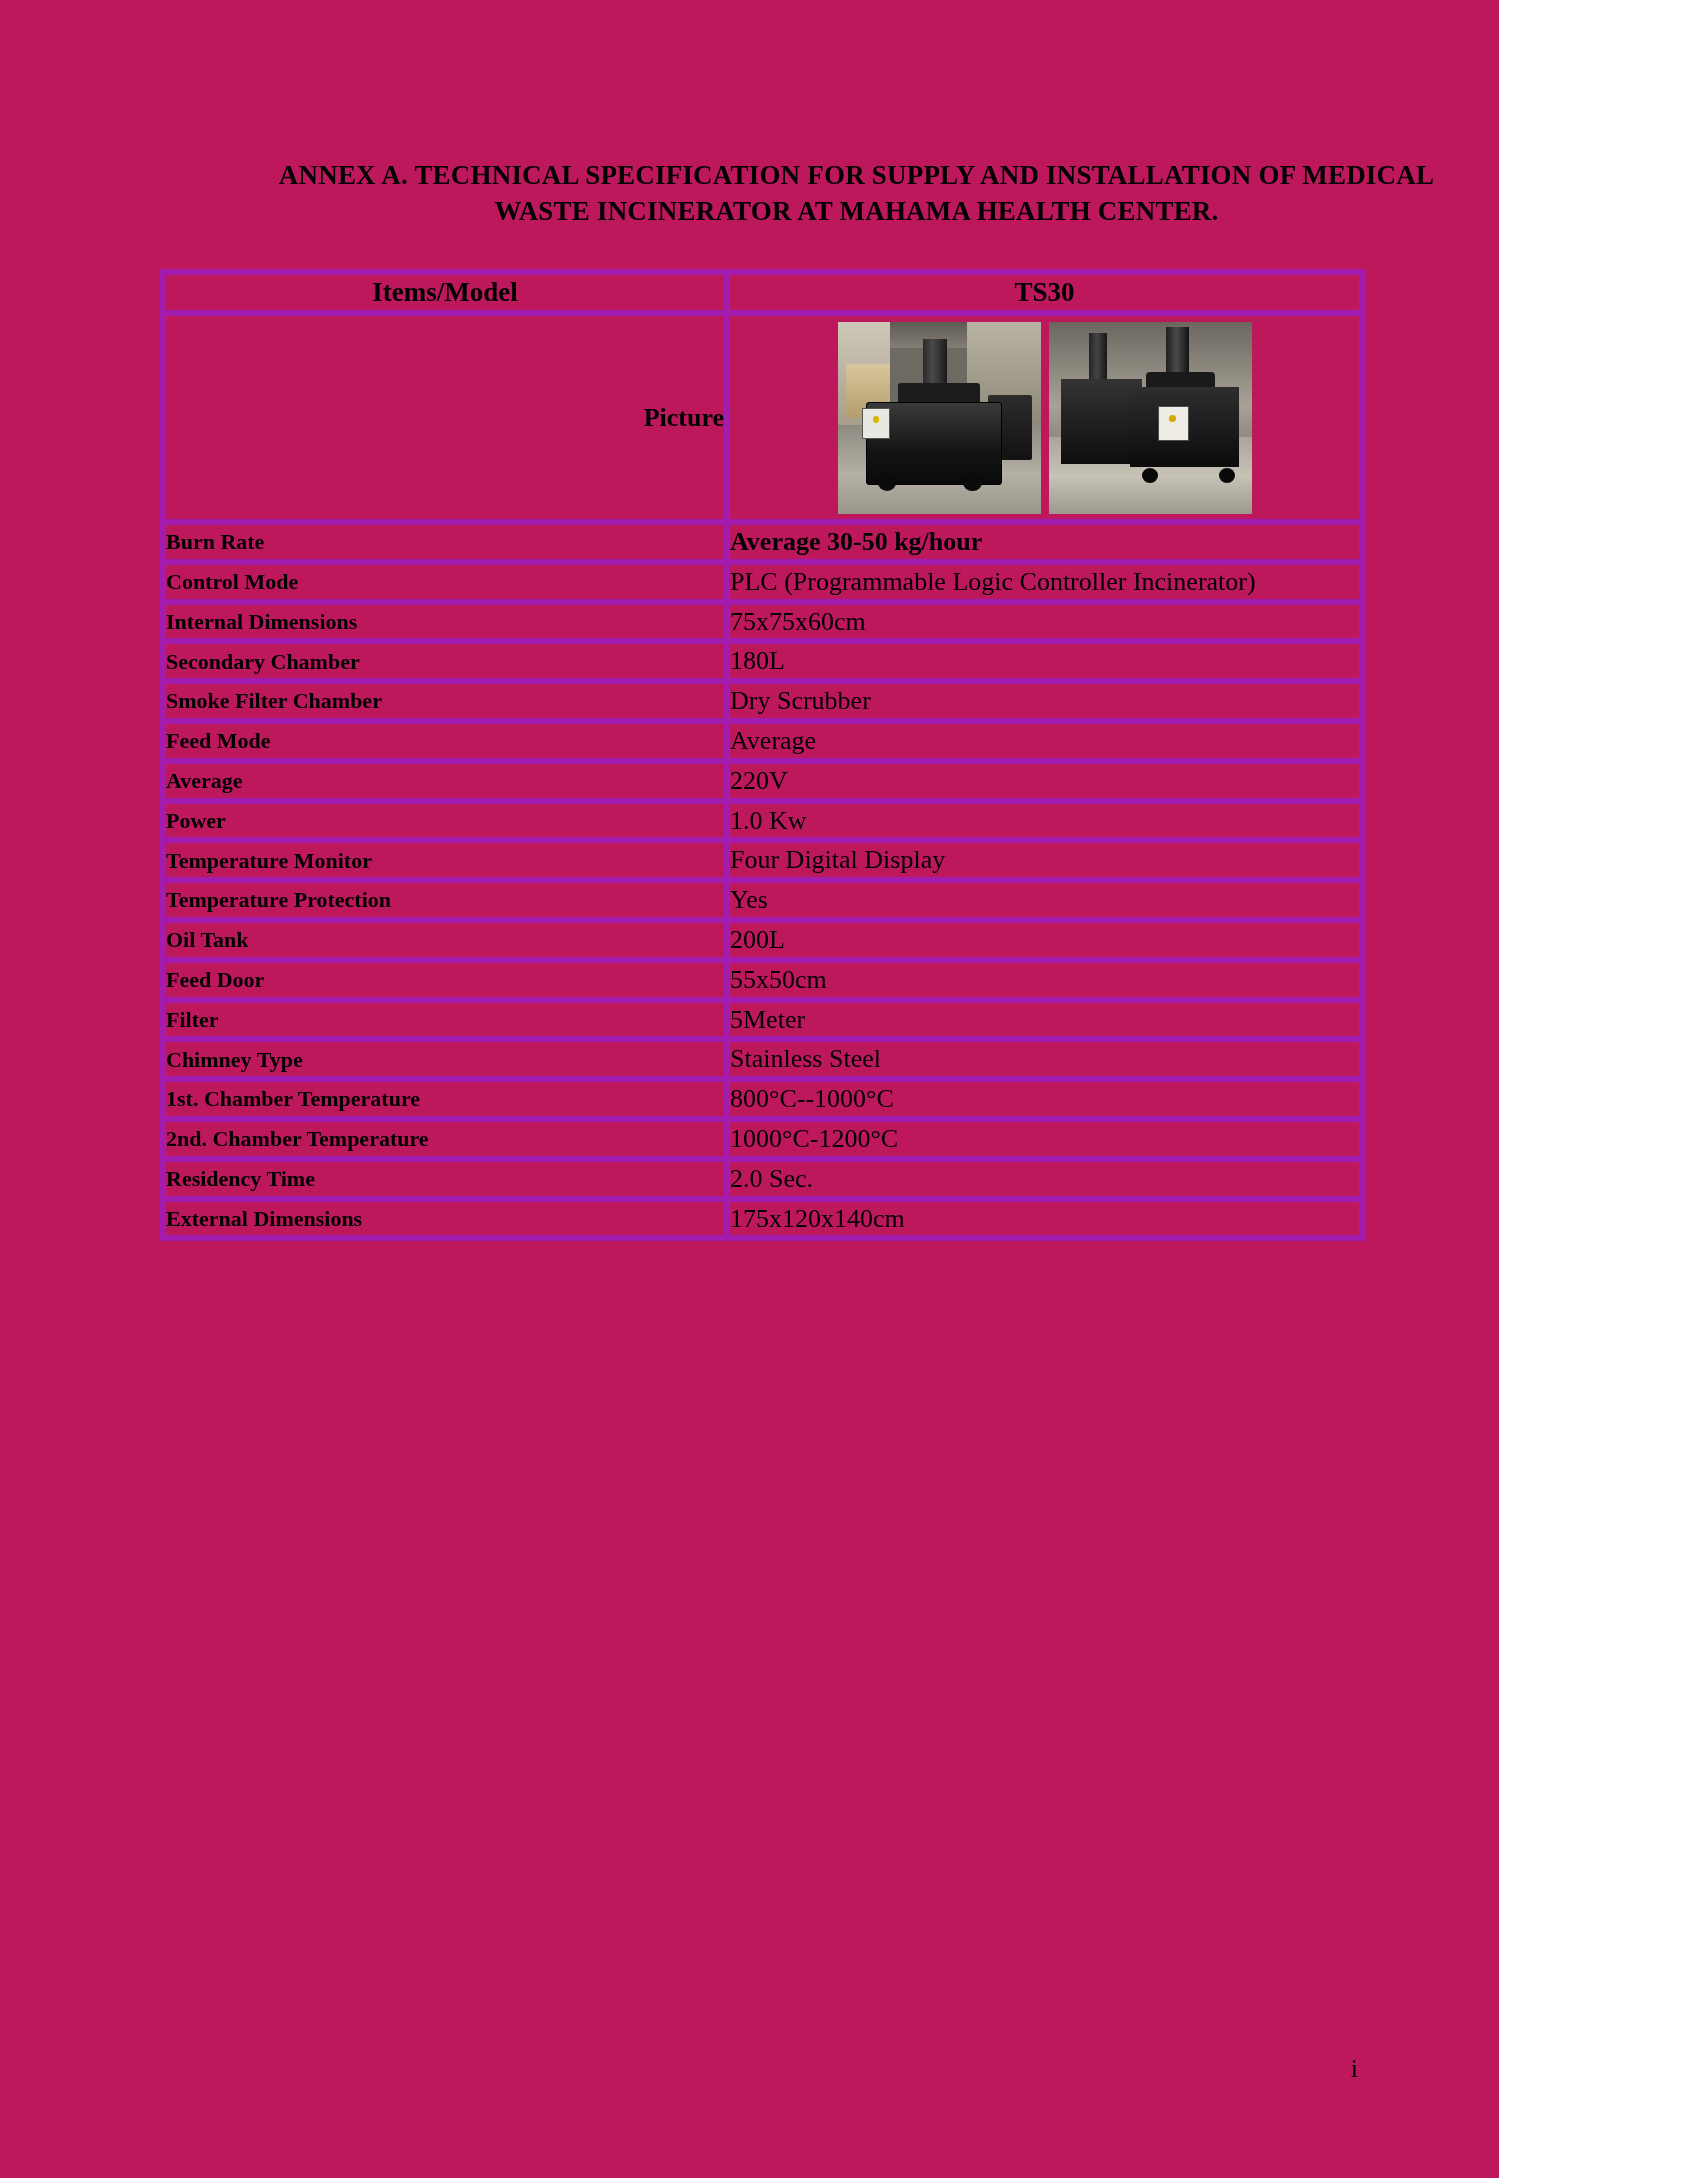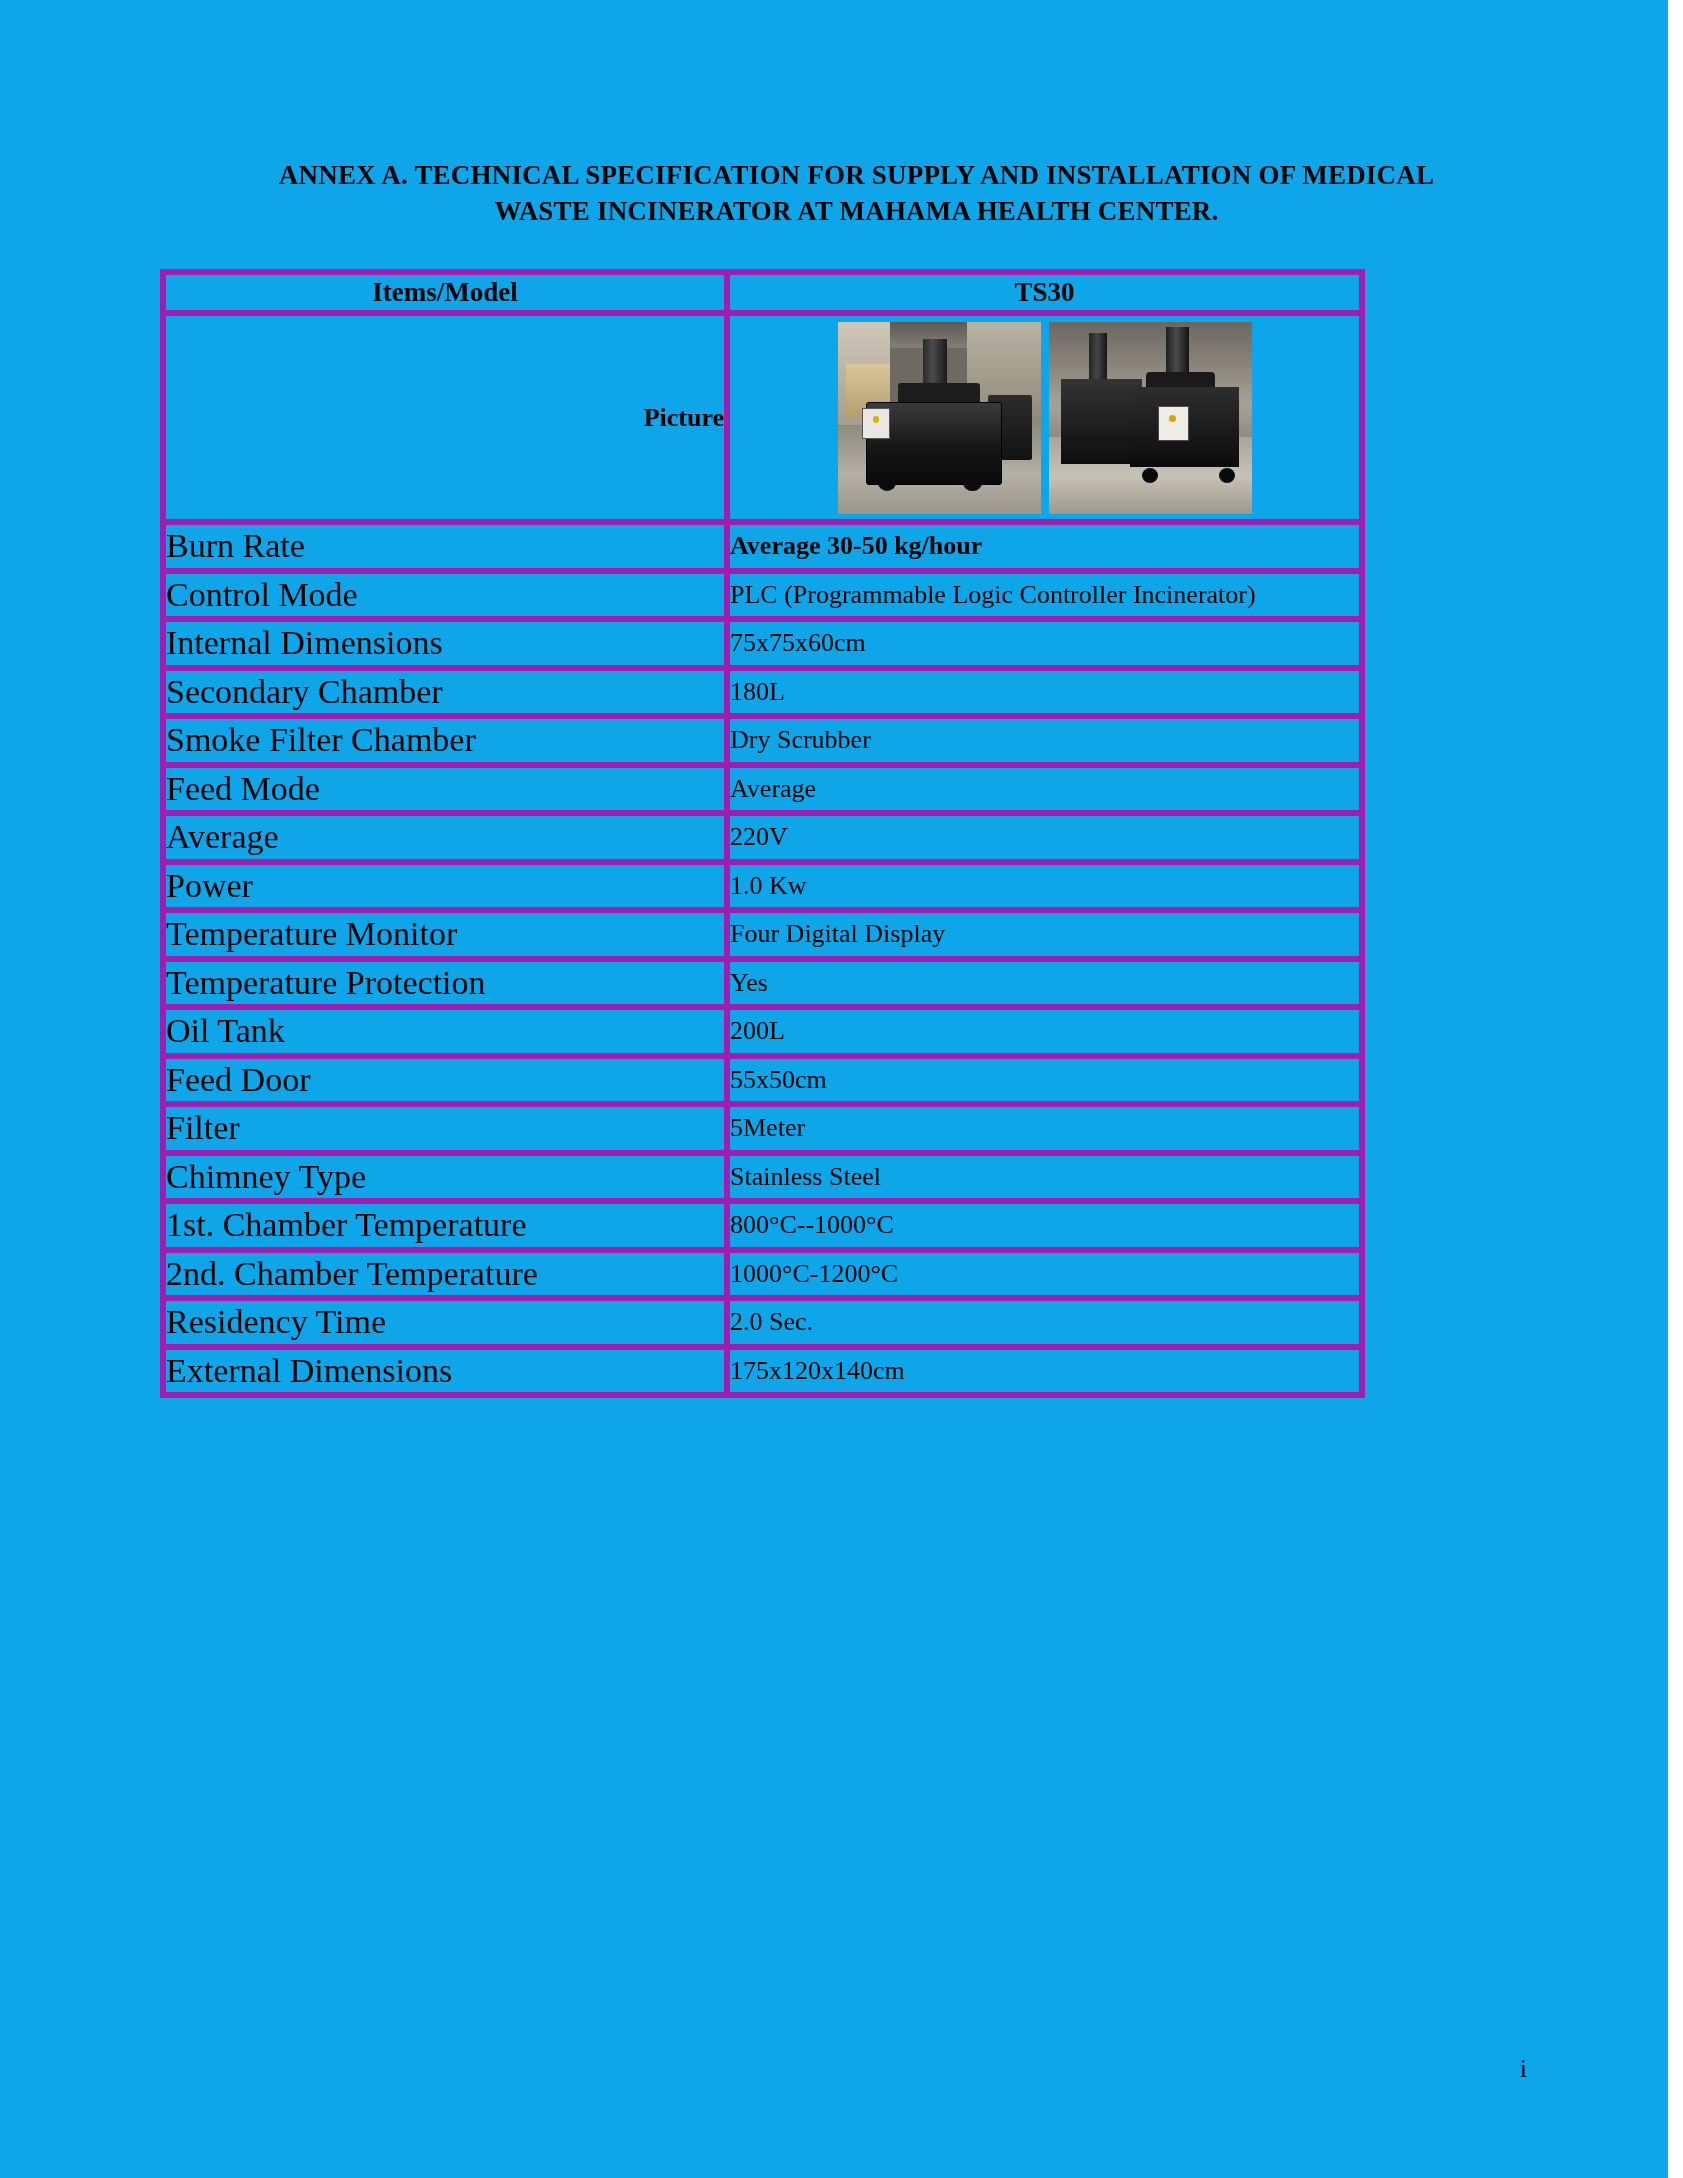--- a/index.html
+++ b/index.html
@@ -10,23 +10,23 @@
   body {
     width: 1683px;
     height: 2178px;
     position: relative;
     font-family: "Liberation Serif", serif;
     color: #000000;
   }
   .page {
     position: absolute;
     inset: 0;
-    width: 1668px;
+    width: 1499px;
     height: 2178px;
-    background: #0ea5e9;
+    background: #be185d;
   }
   .doc-title {
     position: absolute;
     left: 198px;
     top: 158px;
     width: 1317px;
     text-align: center;
     font-weight: bold;
     font-size: 27px;
     line-height: 1.32;
@@ -43,22 +43,22 @@
   .spec-table td {
     border: 6px solid #a21caf;
     padding: 0;
     vertical-align: middle;
   }
   .col-label { width: 564px; }
   .col-value { width: 635px; }
 
   .cell-label {
     padding: 7px 14px 9px 20px;
-    font-weight: normal;
-    font-size: 34px;
+    font-weight: bold;
+    font-size: 22px;
     line-height: 1.25;
   }
   .cell-value {
     padding: 7px 10px 9px 10px;
     text-align: left;
     font-size: 26px;
     line-height: 1.3;
   }
   .cell-value.bold { font-weight: bold; }
   .head-cell {

